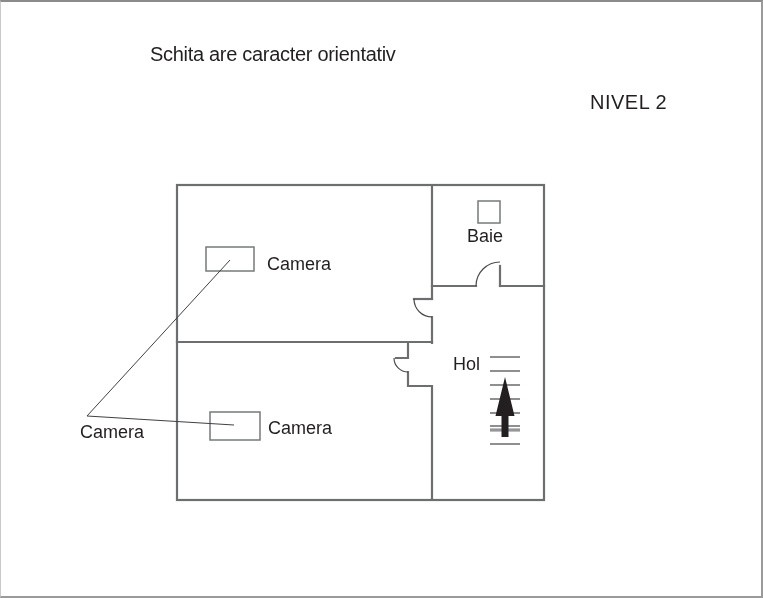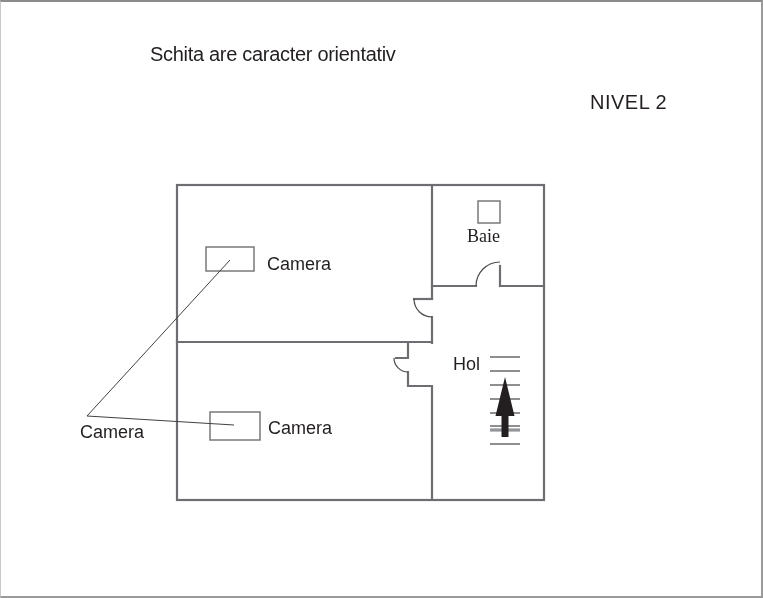--- a/index.html
+++ b/index.html
@@ -25,21 +25,21 @@
   .label {
     position: absolute;
     white-space: nowrap;
     line-height: 1;
     color: #231f20;
   }
   .title-label    { left: 149px; top: 42px;  font-size: 20px; letter-spacing: -0.3px; }
   .nivel-label    { left: 571px; top: 90px;  font-size: 20px; letter-spacing: 0.5px; margin-left: 18px; }
   .camera1-label  { left: 266px; top: 253px; font-size: 18px; }
   .camera2-label  { left: 267px; top: 417px; font-size: 18px; }
-  .baie-label     { left: 466px; top: 225px; font-size: 18px; font-family: Liberation Serif, serif; }
+  .baie-label     { left: 466px; top: 225px; font-size: 18px; }
   .hol-label      { left: 452px; top: 353px; font-size: 18px; }
   .velux-label    { left: 79px;  top: 421px; font-size: 18px; }
 </style>
 </head>
 <body>
 
 <div class="screen">
 
   <div class="label title-label">Schita are caracter orientativ</div>
   <div class="label nivel-label">NIVEL 2</div>

